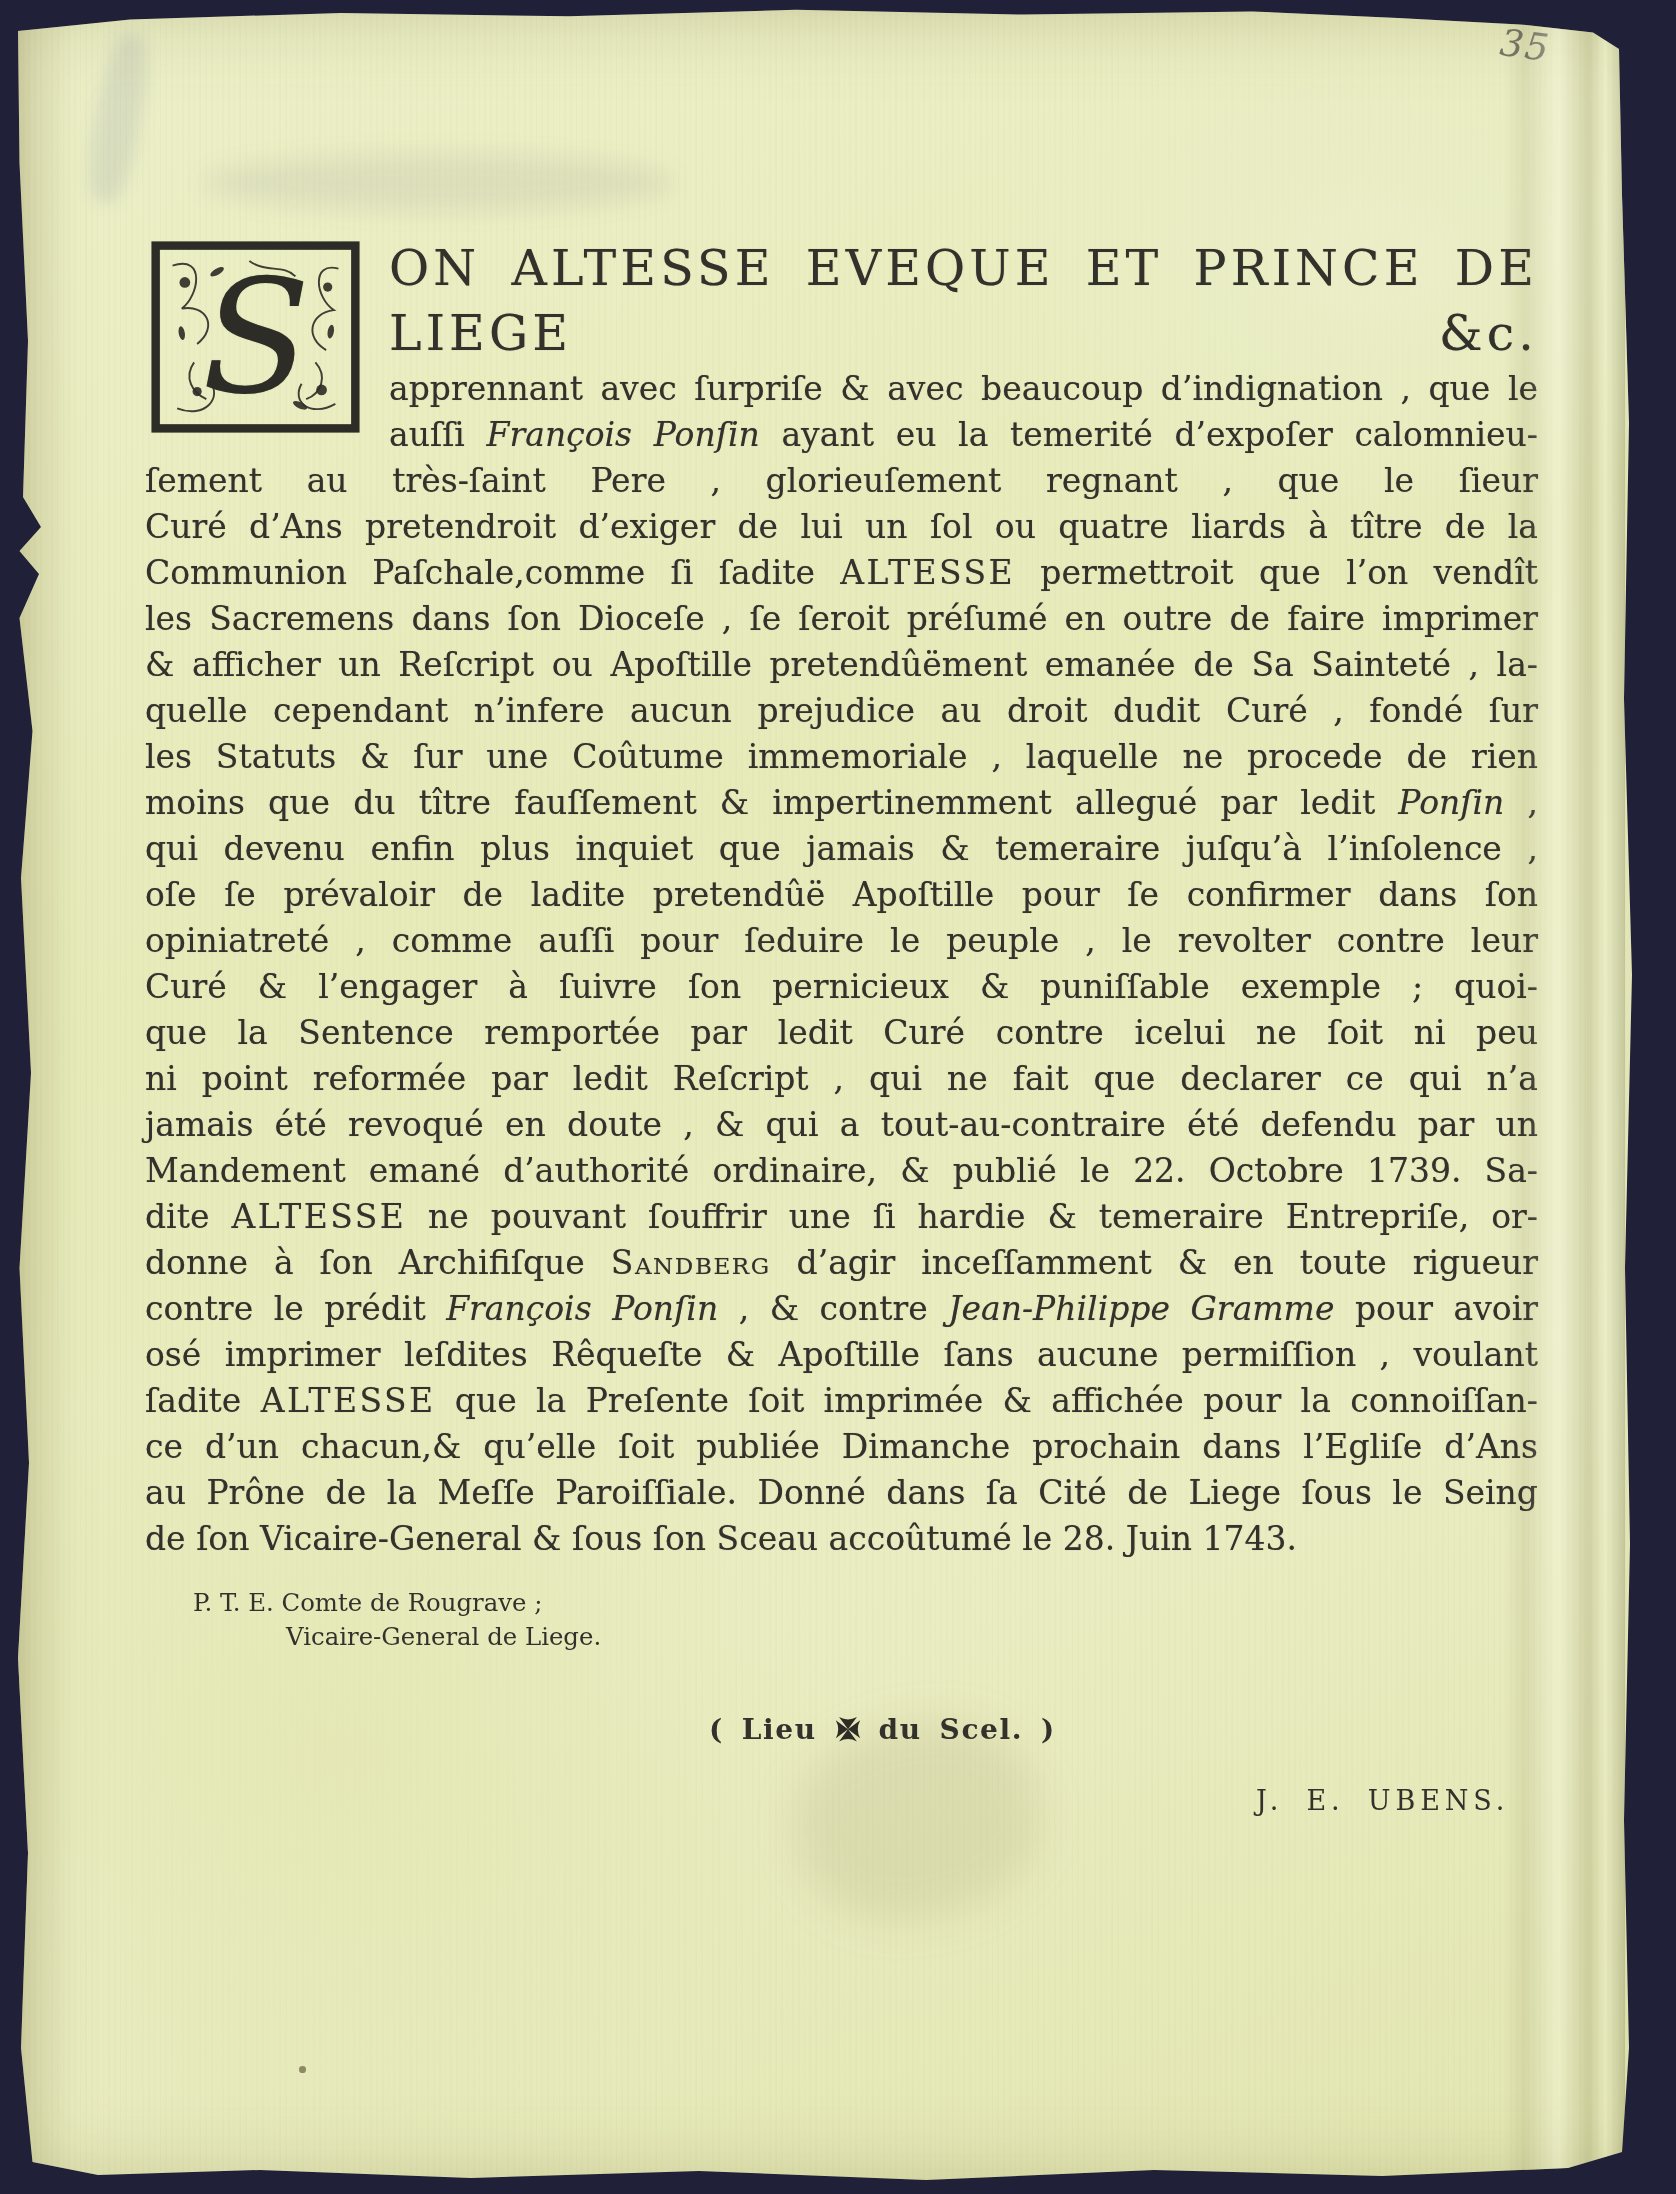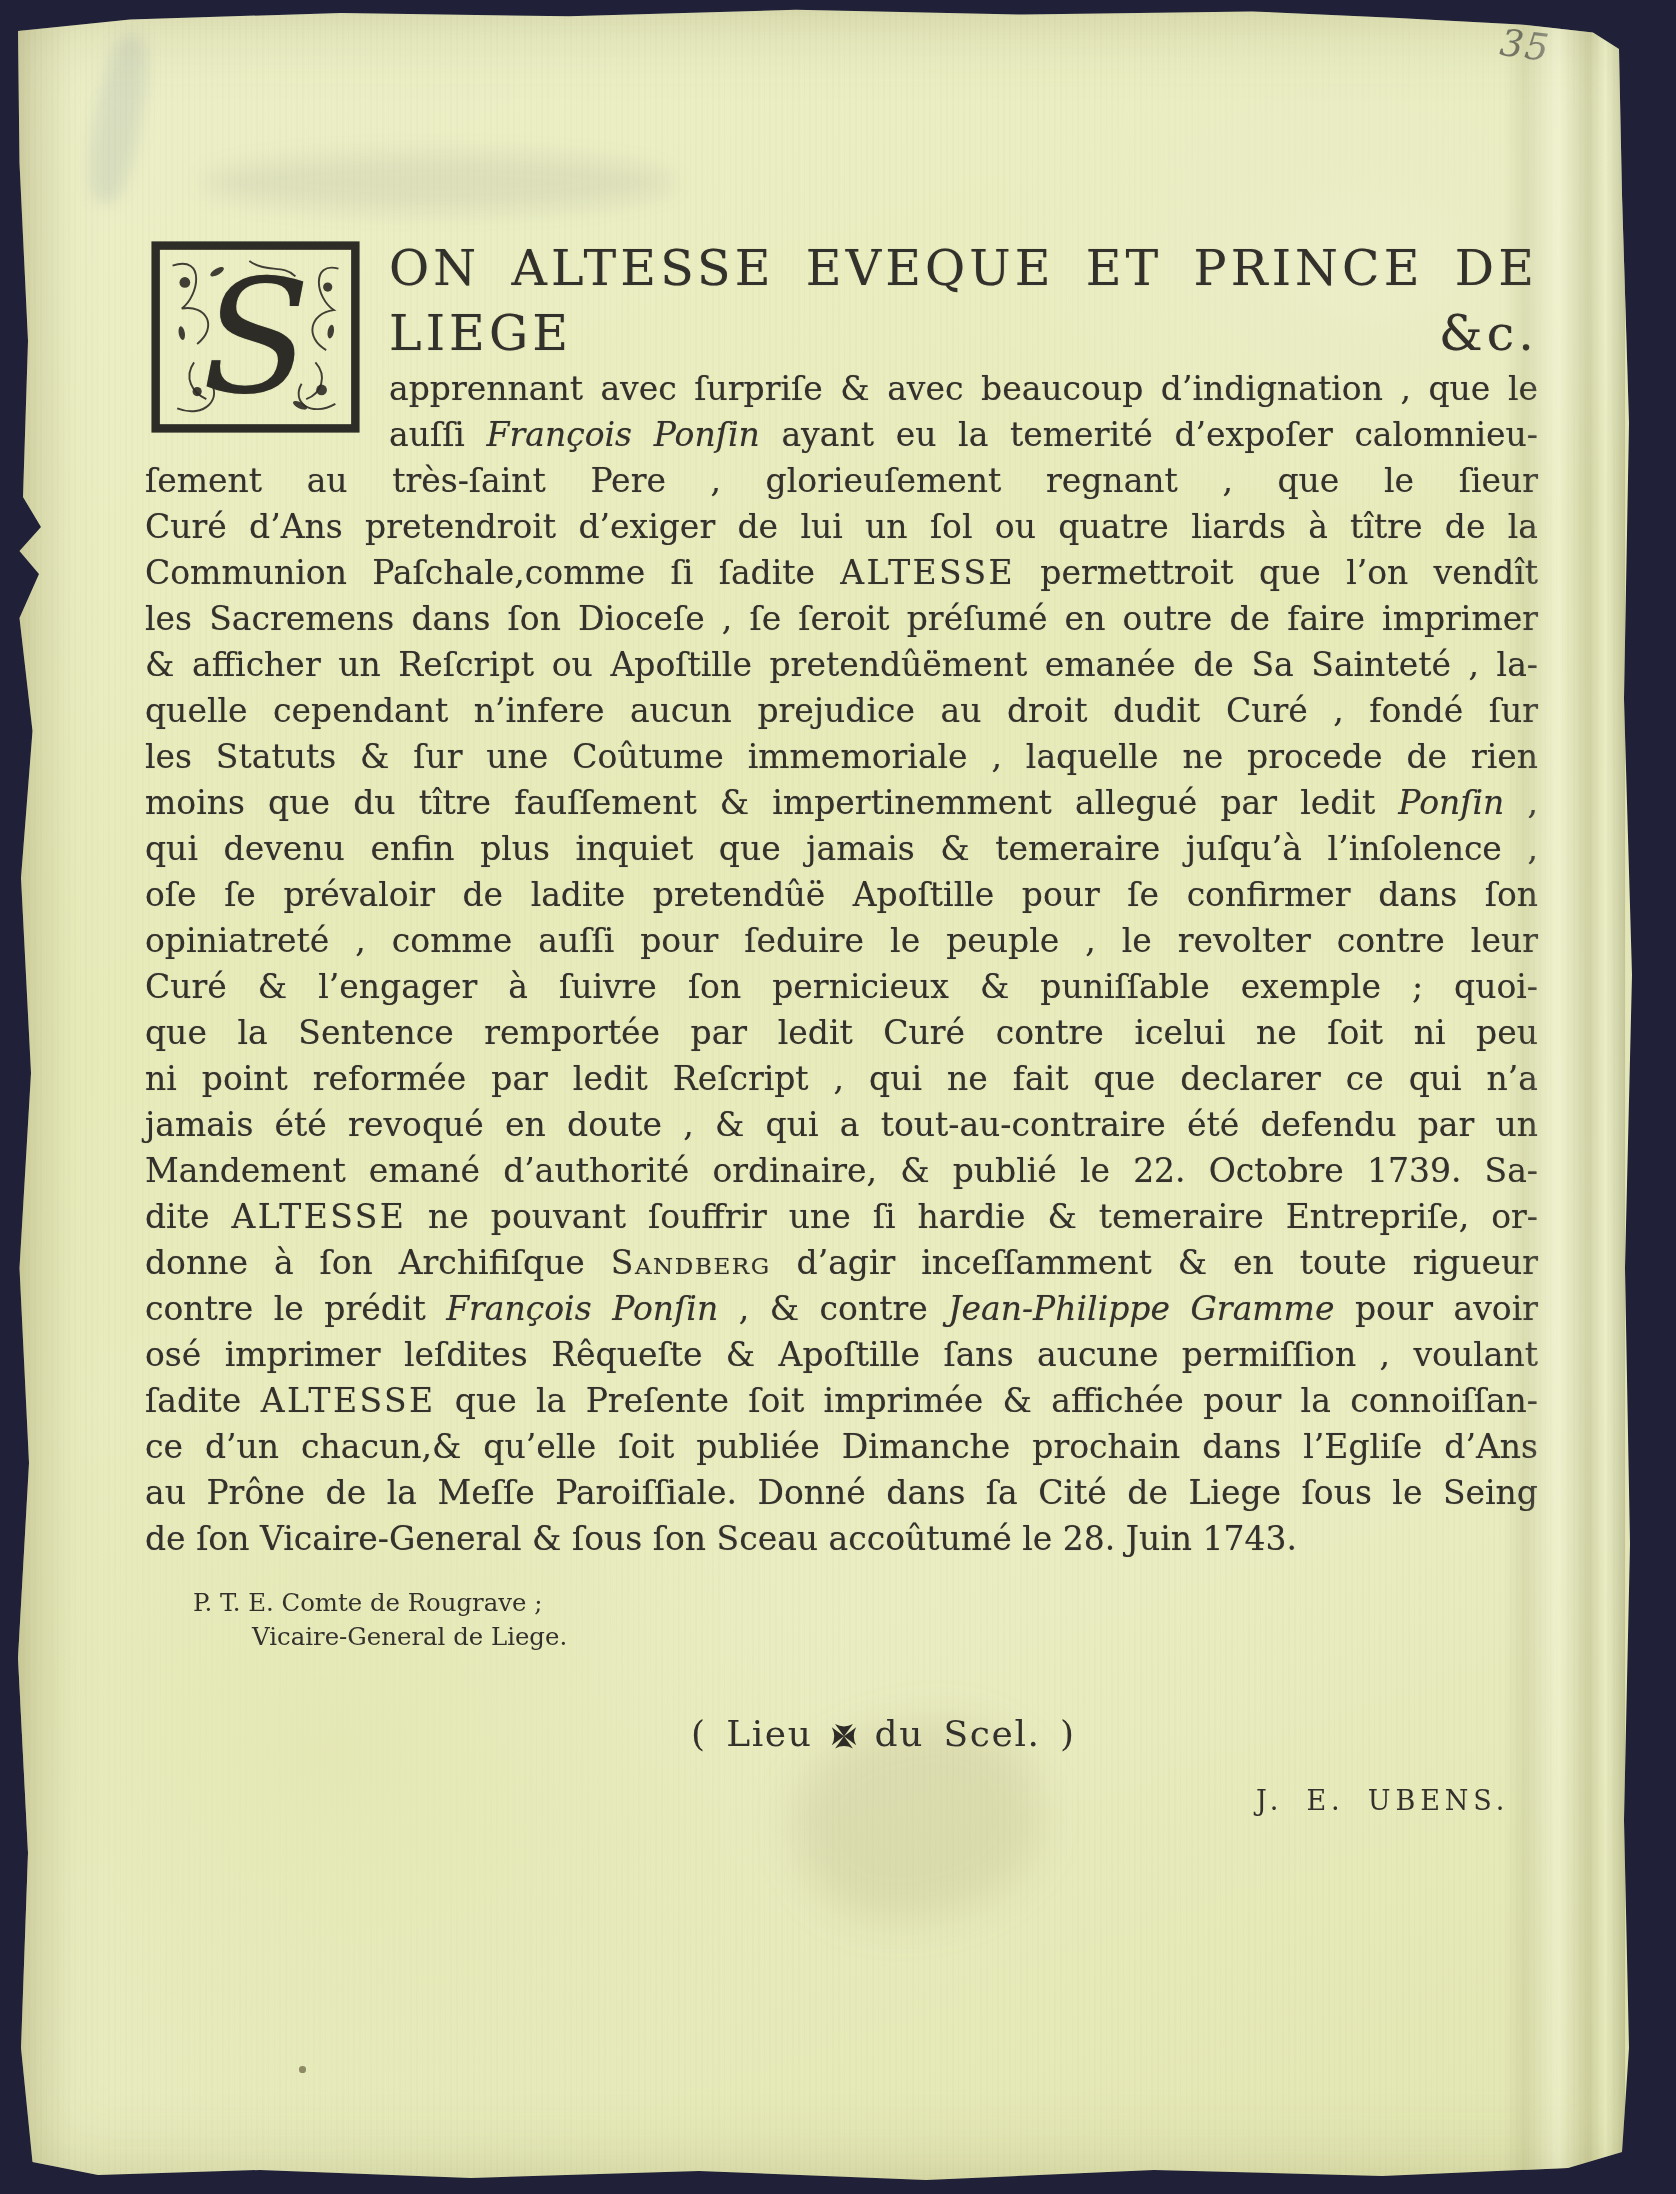--- a/index.html
+++ b/index.html
@@ -86,25 +86,26 @@
     text-align: justify; text-align-last: justify;
   }
   .body-par .line.last { text-align-last: left; }
   .v-italic { font-style: italic; }
   .v-caps { letter-spacing: 2.4px; }
   .v-smallcaps { font-variant: small-caps; letter-spacing: 1.6px; }
   .signature {
     position: absolute; left: 193px; top: 1586px;
     font-size: 24.4px; line-height: 34px;
   }
-  .signature .sig2 { margin-left: 59px; }
+  .signature .sig2 { margin-left: 93px; }
   .seal {
-    position: absolute; left: 691px; top: 1713px;
-    font-size: 36px; letter-spacing: 1.6px; word-spacing: 6.5px;
+    position: absolute; left: 709px; top: 1713px;
+    font-size: 28px; letter-spacing: 1.6px; word-spacing: 6.5px;
     white-space: nowrap;
+    font-weight: bold;
   }
   .seal .cross { display: inline-block; width: 36px; height: 32.5px; vertical-align: -6.5px; margin: 0 13px; }
   .seal .cross svg { width: 100%; height: 100%; }
   .printer {
     position: absolute; left: 1256px; top: 1785px;
     font-size: 27px; letter-spacing: 4.9px; word-spacing: 9.8px;
   }
 </style>
 </head>
 <body>

